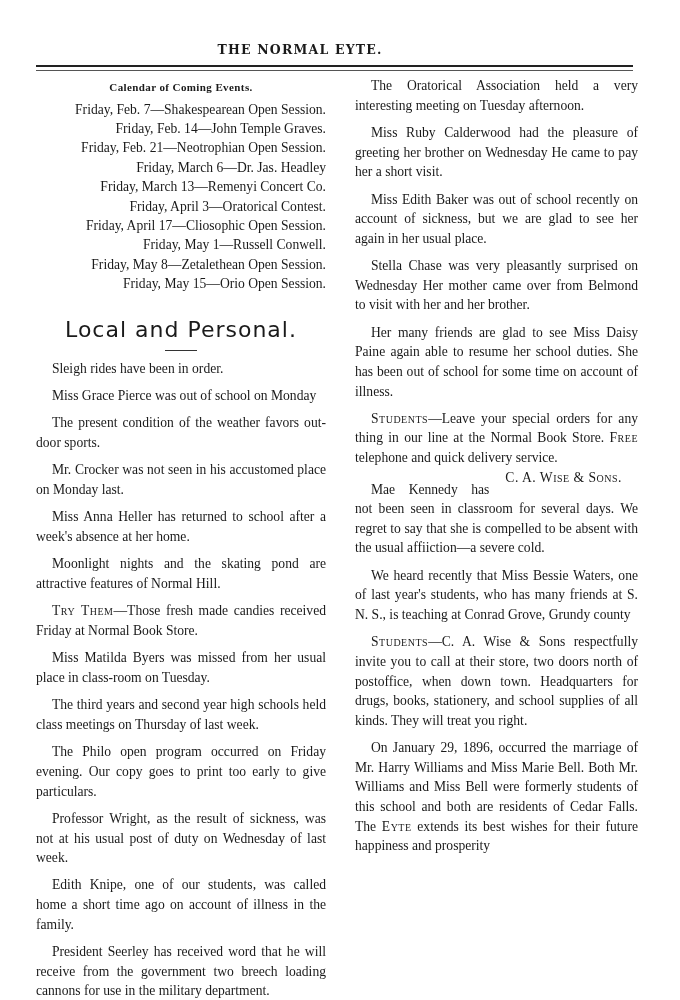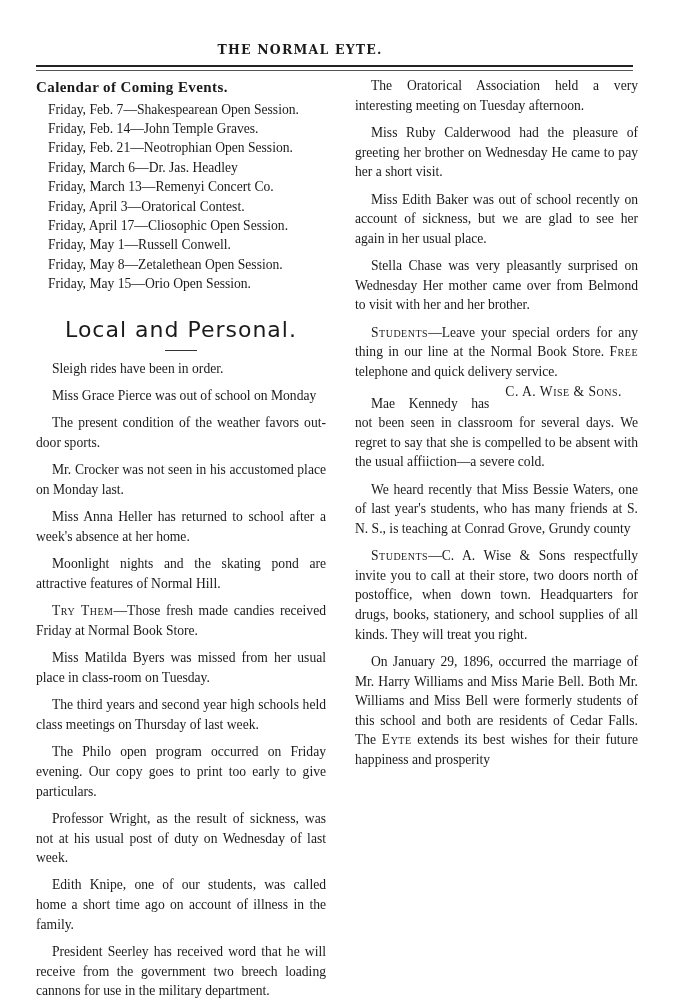--- a/index.html
+++ b/index.html
@@ -48,30 +48,31 @@
     top: 76px;
     font-family: "Liberation Serif", serif;
     font-size: 13.6px;
     line-height: 19.6px;
     text-align: justify;
   }
   .col-left { left: 36px; width: 290px; }
   .col-right { left: 355px; width: 283px; }
 
   .cal-title {
+    text-align: center;
     font-weight: bold;
-    font-size: 15px;
+    font-size: 11px;
     letter-spacing: 0.4px;
     margin: 2px 0 2px 0;
   }
   .cal-list {
     margin: 0;
     padding: 0 0 0 12px;
     list-style: none;
-    text-align: left;
+    text-align: right;
   }
   .cal-list li {
     line-height: 19.4px;
     white-space: nowrap;
   }
   .section-title {
     text-align: center;
     font-family: "DejaVu Sans", sans-serif;
     font-weight: normal;
     font-size: 22px;
@@ -137,18 +138,19 @@
   <p class="item">Professor Wright, as the result of sickness, was not at his usual post of duty on Wednesday of last week.</p>
   <p class="item">Edith Knipe, one of our students, was called home a short time ago on account of illness in the family.</p>
   <p class="item">President Seerley has received word that he will receive from the government two breech loading cannons for use in the military department.</p>
 </div>
 
 <div class="column col-right">
   <p class="item">The Oratorical Association held a very interesting meeting on Tuesday afternoon.</p>
   <p class="item">Miss Ruby Calderwood had the pleasure of greeting her brother on Wednesday He came to pay her a short visit.</p>
   <p class="item">Miss Edith Baker was out of school recently on account of sickness, but we are glad to see her again in her usual place.</p>
   <p class="item">Stella Chase was very pleasantly surprised on Wednesday Her mother came over from Belmond to visit with her and her brother.</p>
+  <p class="item">Her many friends are glad to see Miss Daisy Paine again able to resume her school duties. She has been out of school for some time on account of illness.</p>
   <p class="item" style="margin-bottom:12px;"><span class="sc">Students</span><span>—Leave your special orders for any thing in our line at the Normal Book Store.</span> <span class="sc">Free</span> <span>telephone and quick delivery service.</span><span class="signature sc">C. A. Wise &amp; Sons.</span><span class="clear"></span></p>
   <p class="item">Mae Kennedy has not been seen in classroom for several days. We regret to say that she is compelled to be absent with the usual affiiction—a severe cold.</p>
   <p class="item">We heard recently that Miss Bessie Waters, one of last year's students, who has many friends at S. N. S., is teaching at Conrad Grove, Grundy county</p>
   <p class="item"><span class="sc">Students</span><span>—C. A. Wise &amp; Sons respectfully invite you to call at their store, two doors north of postoffice, when down town. Headquarters for drugs, books, stationery, and school supplies of all kinds. They will treat you right.</span></p>
   <p class="item"><span>On January 29, 1896, occurred the marriage of Mr. Harry Williams and Miss Marie Bell. Both Mr. Williams and Miss Bell were formerly students of this school and both are residents of Cedar Falls. The</span> <span class="sc">Eyte</span> <span>extends its best wishes for their future happiness and prosperity</span></p>
 </div>
 
 </body></html>

